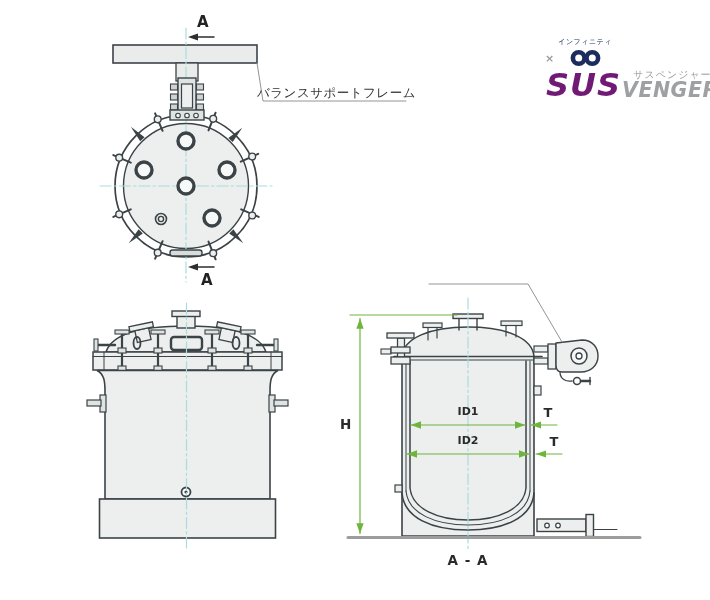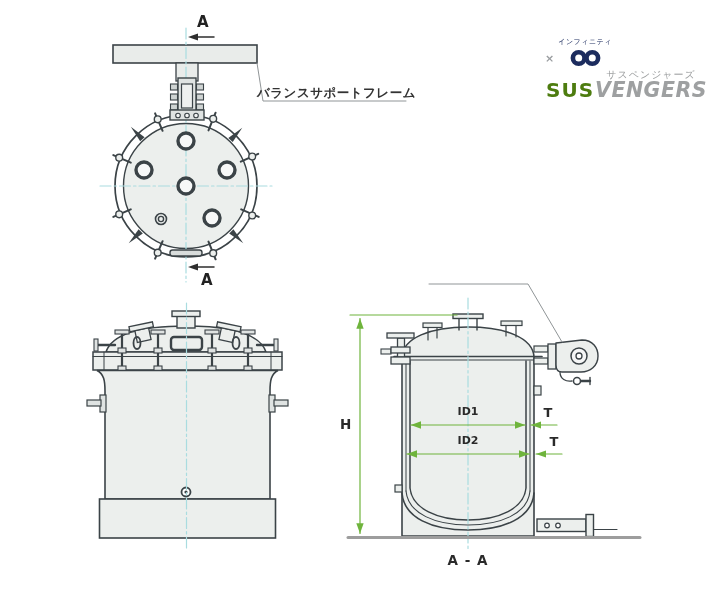--- a/index.html
+++ b/index.html
@@ -1,31 +1,31 @@
 <!DOCTYPE html>
 <html><head>
 <meta charset="utf-8">
 <style>
   html,body{margin:0;padding:0;background:#ffffff;}
   #stage{position:relative;width:710px;height:600px;background:#fff;overflow:hidden;
          font-family:"DejaVu Sans","Liberation Sans",sans-serif;}
   #lineart{position:absolute;left:0;top:0;}
   .lbl{position:absolute;color:#2d2d2d;white-space:nowrap;}
   .dim{font-weight:bold;color:#2a2a2a;}
-  .callout{font-size:12.5px;color:#333;letter-spacing:0.5px;font-weight:bold;}
+  .callout{font-size:12.5px;color:#333;letter-spacing:0.5px;}
   .secA{font-size:15px;font-weight:bold;color:#222;}
   .ctr{text-align:center;}
   
   .logo-line1{position:absolute;left:544px;top:39px;display:flex;align-items:flex-end;gap:3px;}
   .logo-product{font-size:17.5px;font-weight:bold;color:#3d3d3d;letter-spacing:0.5px;line-height:1.2;}
   .logo-x{font-size:11px;color:#9a9da0;font-weight:bold;margin:0 1px 3px 1px;}
   .logo-inf{display:flex;flex-direction:column;align-items:center;}
   .logo-ruby{font-size:7px;color:#1c2c5e;letter-spacing:0.5px;line-height:1;margin-bottom:1px;}
   .logo-line2{position:absolute;left:546px;top:70px;display:flex;align-items:flex-end;gap:1px;}
-  .logo-sus{font-size:20px;font-weight:800;color:#4d7c0f;line-height:0.85;letter-spacing:1px;}
+  .logo-sus{font-size:32px;font-weight:800;font-style:italic;color:#701a75;line-height:0.85;letter-spacing:1px;}
   .logo-vwrap{display:flex;flex-direction:column;align-items:center;}
   .logo-ruby2{font-size:10px;color:#9ea0a1;letter-spacing:1px;line-height:1;margin-bottom:1px;}
   .logo-vengers{font-size:20.5px;font-weight:800;font-style:italic;color:#9ea0a1;line-height:0.9;letter-spacing:0.5px;}
 </style>
 </head>
 <body>
 
 <div id="stage">
 
 <svg id="lineart" width="710" height="600" viewBox="0 0 710 600">

